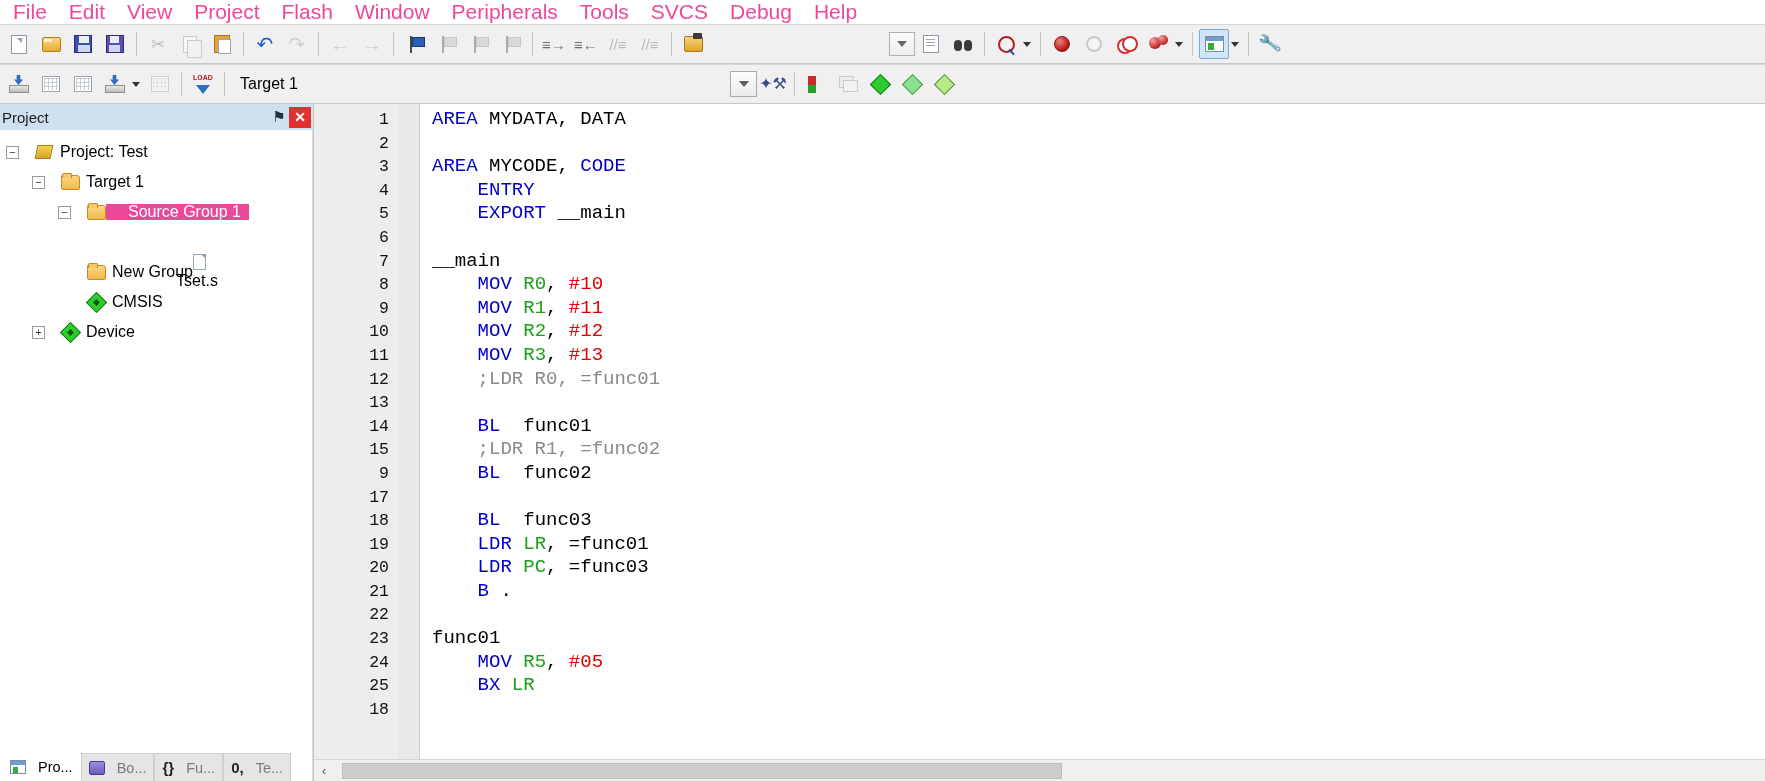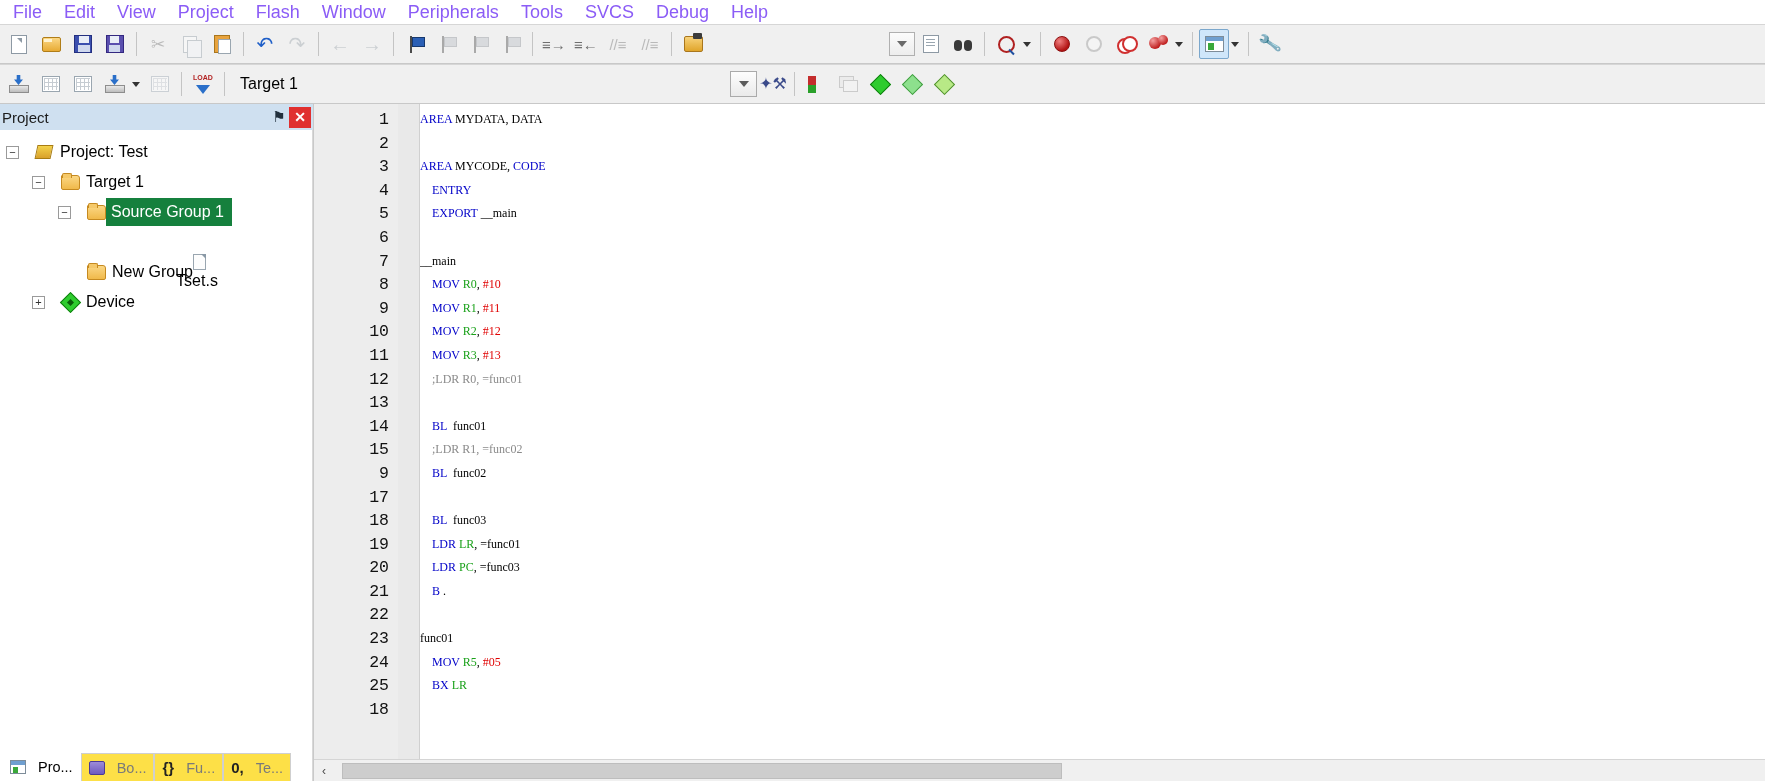--- a/index.html
+++ b/index.html
@@ -20,22 +20,22 @@
   .menubar {
     height: 24px;
     display: flex;
     align-items: center;
     padding-left: 2px;
     background: #ffffff;
     flex: 0 0 24px;
   }
   .menuitem {
     padding: 2px 11px;
-    font-size: 18px;
-    color: #8b5cf6;
+    font-size: 21px;
+    color: #ec4899;
     cursor: default;
     white-space: nowrap;
     line-height: 18px;
   }
 
   
   .toolbar {
     display: flex;
     align-items: center;
     background: #f0f0f0;
@@ -141,21 +141,21 @@
   .trow {
     display: flex;
     align-items: center;
     height: 30px;
     font-size: 16px;
     white-space: nowrap;
     cursor: default;
     position: relative;
   }
   .trow .lbl { padding-left: 6px; padding-right: 8px; }
-  .trow.sel .lbl { background: #15803d; color:#fff; flex:1 1 auto; height:28px; display:flex;align-items:center; padding-left:5px;}
+  .trow.sel .lbl { background: #ec4899; color:#fff; flex:1 1 auto; height:16px; display:flex;align-items:center; padding-left:22px;}
   .expander {
     width: 13px; height: 13px;
     border: 1px solid #9a9a9a;
     background: #fff;
     display: flex; align-items: center; justify-content: center;
     font-size: 11px; line-height: 1;
     color: #333;
     flex: 0 0 13px;
     cursor: default;
   }
@@ -211,21 +211,21 @@
     border: 1px solid transparent;
     white-space: nowrap;
     cursor: default;
     gap:12px;
   }
   .btab.active {
     color: #000;
     background: #fff;
   }
   .btab.inact {
-    background: #fde047;
+    background: #e5e5e5;
     border: 1px solid #cfcfcf;
     border-bottom: none;
     color:#7a7a7a;
   }
 
   
   .editor {
     flex: 1 1 auto;
     display: flex; flex-direction: column;
     min-width: 0;
@@ -279,23 +279,23 @@
   }
   .gutter .ln { height: 23.6px; line-height: 23.6px; padding-right: 9px; }
   .bpcol {
     width: 22px; flex: 0 0 22px;
     background: #e9e9e9;
     border-right: 1px solid #d0d0d0;
   }
   .codelines {
     flex: 1 1 auto;
     padding-top: 4px;
-    padding-left: 0;
-    font-family: Liberation Serif, serif;
-    font-size: 12px;
+    padding-left: 12px;
+    font-family: Liberation Mono, monospace;
+    font-size: 19px;
     overflow: hidden;
     white-space: pre;
     background: #fff;
   }
   .cl { height: 23.6px; line-height: 23.6px; }
   .k  { color: #0000c8; }        
   .r  { color: #1aa11a; }        
   .n  { color: #e00000; }        
   .c  { color: #8a8a8a; }        
   .t  { color: #000000; }        
@@ -636,20 +636,28 @@
             </span>
             <span class="lbl">Tset.s</span>
           </div>
           <div class="trow" style="padding-left: 58px;">
             <span class="expslot"></span>
             <span class="dots"></span>
             <span class="icon16">
               <span class="ic-folder"></span>
             </span>
             <span class="lbl">New Group</span>
+          </div>
+          <div class="trow" style="padding-left: 58px;">
+            <span class="expslot"></span>
+            <span class="dots"></span>
+            <span class="icon16">
+              <span class="ic-diamond"></span>
+            </span>
+            <span class="lbl">CMSIS</span>
           </div>
           <div class="trow" style="padding-left: 32px;">
             <span class="expander">+</span>
             <span class="dots"></span>
             <span class="icon16">
               <span class="ic-diamond"></span>
             </span>
             <span class="lbl">Device</span>
           </div>
         </div>

